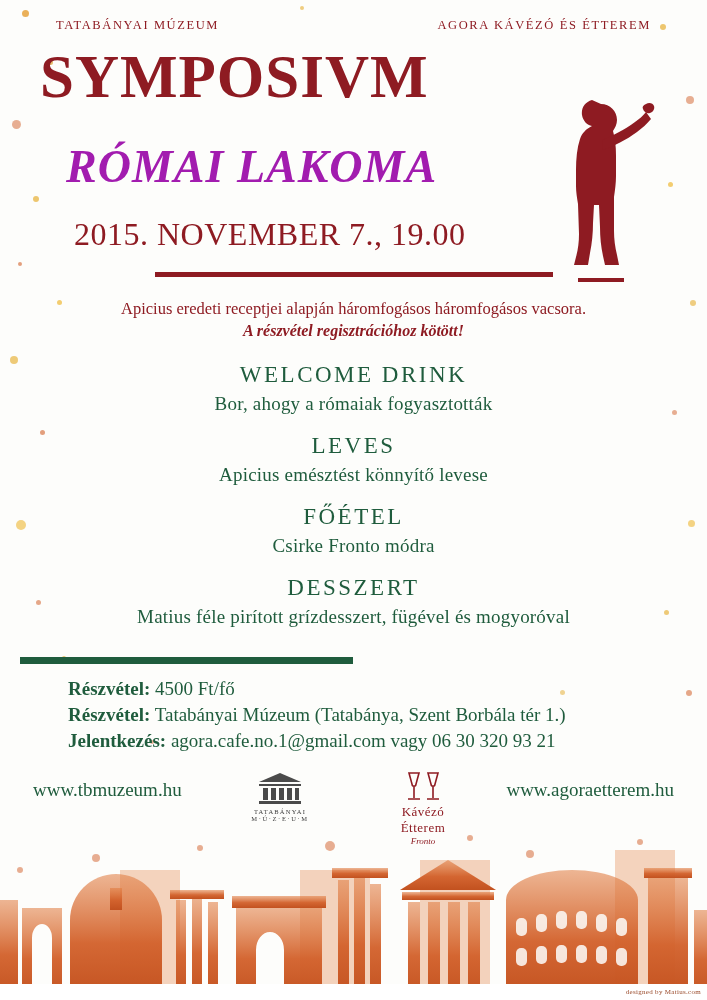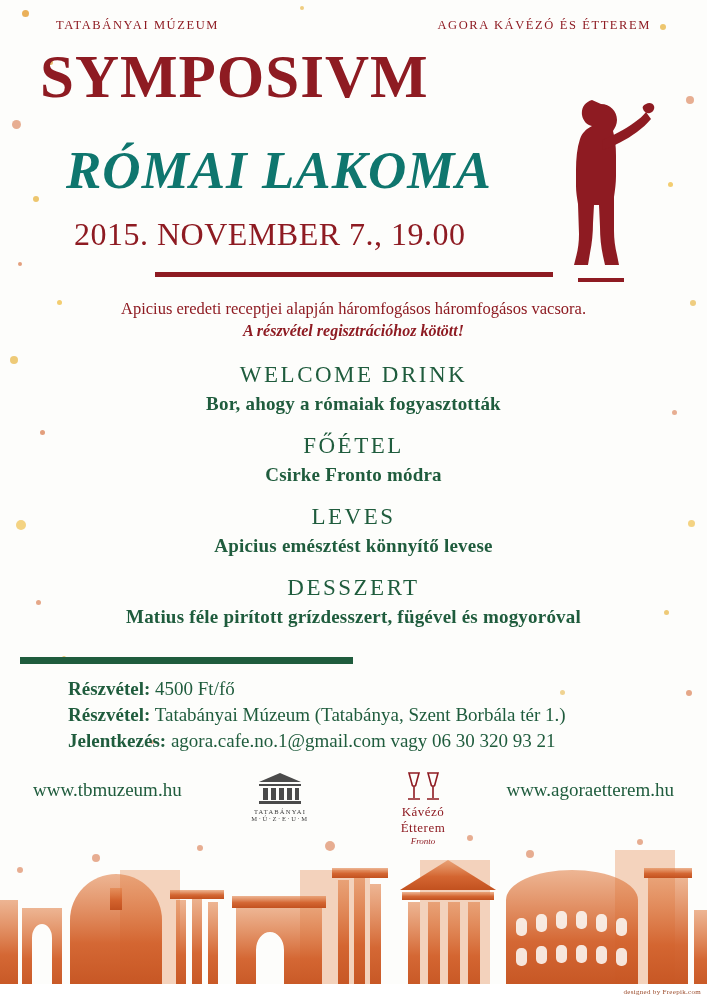--- a/index.html
+++ b/index.html
@@ -52,24 +52,24 @@
     letter-spacing: 1px;
     color: #8e1b22;
     font-weight: bold;
     font-family: "Liberation Serif", serif;
     line-height: 1;
   }
   .title-sub {
     position: absolute;
     top: 140px;
     left: 66px;
-    font-size: 53px;
+    font-size: 46px;
     font-style: italic;
     font-weight: bold;
-    color: #0f766e;
+    color: #a21caf;
     letter-spacing: 1px;
     font-family: "Liberation Serif", serif;
   }
   .date-line {
     position: absolute;
     top: 216px;
     left: 74px;
     font-size: 32px;
     color: #8e1b22;
     letter-spacing: 0.5px;
@@ -113,21 +113,21 @@
   .course-title {
     font-size: 23px;
     color: #1f5c3d;
     letter-spacing: 2.5px;
     margin-bottom: 5px;
     font-family: "Liberation Serif", serif;
   }
   .course-desc {
     font-size: 19px;
     color: #1f5c3d;
-    font-weight: bold;
+    font-weight: normal;
     letter-spacing: 0.2px;
   }
 
   .rule-green {
     position: absolute;
     top: 657px;
     left: 20px;
     width: 333px;
     height: 7px;
     background: #1f5c3d;
@@ -276,26 +276,26 @@
     <div class="l1">Apicius eredeti receptjei alapján háromfogásos háromfogásos vacsora.</div>
     <div class="l2">A részvétel regisztrációhoz kötött!</div>
   </div>
 
   <div class="menu">
     <div class="course">
       <div class="course-title">WELCOME DRINK</div>
       <div class="course-desc">Bor, ahogy a rómaiak fogyasztották</div>
     </div>
     <div class="course">
+      <div class="course-title">LEVES</div>
+      <div class="course-desc">Apicius emésztést könnyítő levese</div>
+    </div>
+    <div class="course">
       <div class="course-title">FŐÉTEL</div>
       <div class="course-desc">Csirke Fronto módra</div>
-    </div>
-    <div class="course">
-      <div class="course-title">LEVES</div>
-      <div class="course-desc">Apicius emésztést könnyítő levese</div>
     </div>
     <div class="course">
       <div class="course-title">DESSZERT</div>
       <div class="course-desc">Matius féle pirított grízdesszert, fügével és mogyoróval</div>
     </div>
   </div>
 
   <div class="rule-green"></div>
 
   <div class="info">
@@ -418,15 +418,15 @@
       <circle cx="200" cy="98" r="3"></circle>
       <circle cx="330" cy="96" r="5"></circle>
       <circle cx="470" cy="88" r="3"></circle>
       <circle cx="530" cy="104" r="4"></circle>
       <circle cx="640" cy="92" r="3"></circle>
       <circle cx="20" cy="120" r="3"></circle>
     </g>
   </svg>
 
   <div class="bottom-strip"></div>
-  <div class="credit">designed by Freepik.com</div>
+  <div class="credit">designed by Matius.com</div>
 
 </div>
 
 </body></html>

